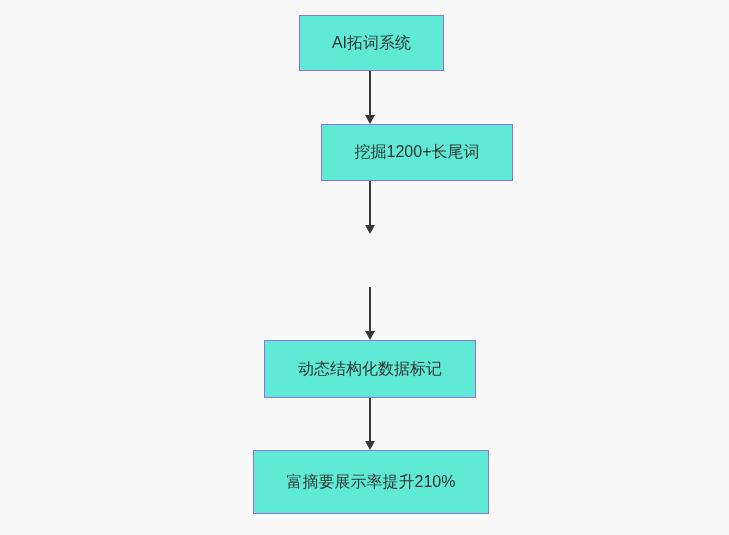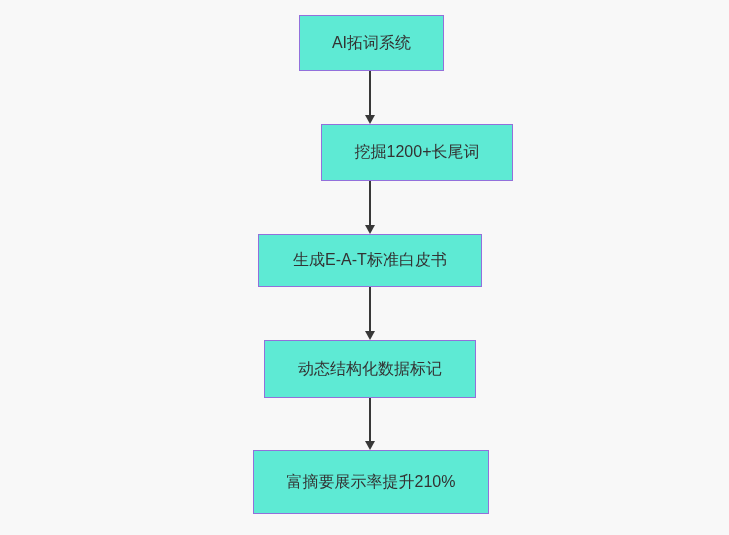--- a/index.html
+++ b/index.html
@@ -70,23 +70,20 @@
 
   <div class="node node-2">
     <span>挖掘1200+长尾词</span>
   </div>
 
   <div class="edge edge-2">
     <div class="line"></div>
     <div class="head"></div>
   </div>
 
-  <div class="node node-3">
-    <span>生成E-A-T标准白皮书</span>
-  </div>
 
   <div class="edge edge-3">
     <div class="line"></div>
     <div class="head"></div>
   </div>
 
   <div class="node node-4">
     <span>动态结构化数据标记</span>
   </div>
 

